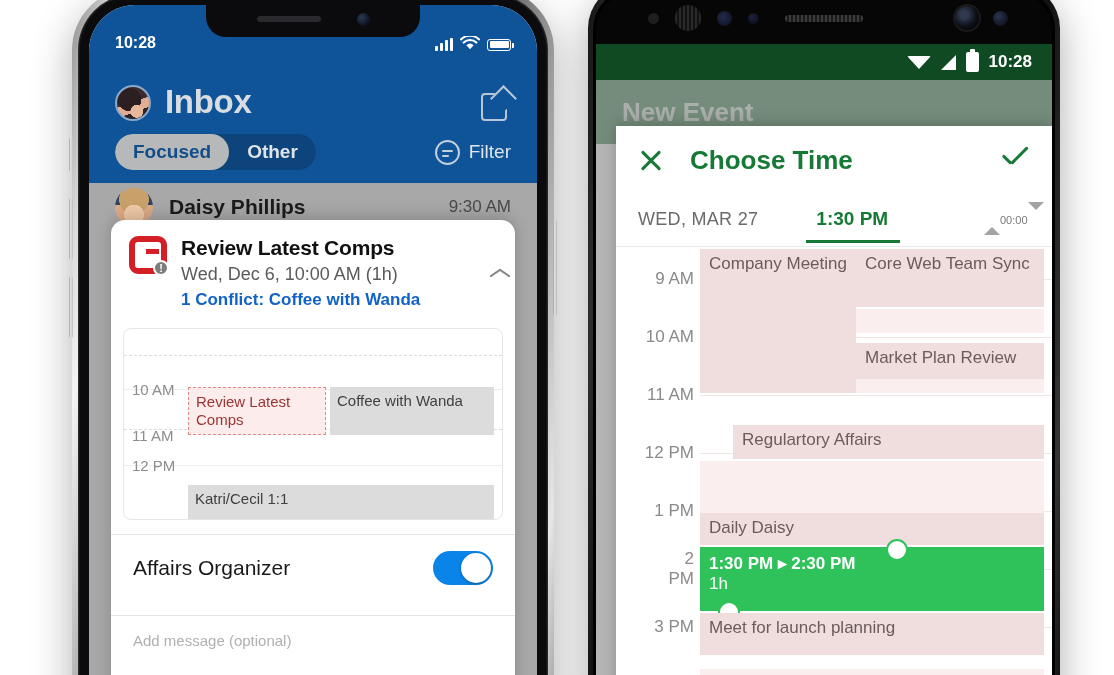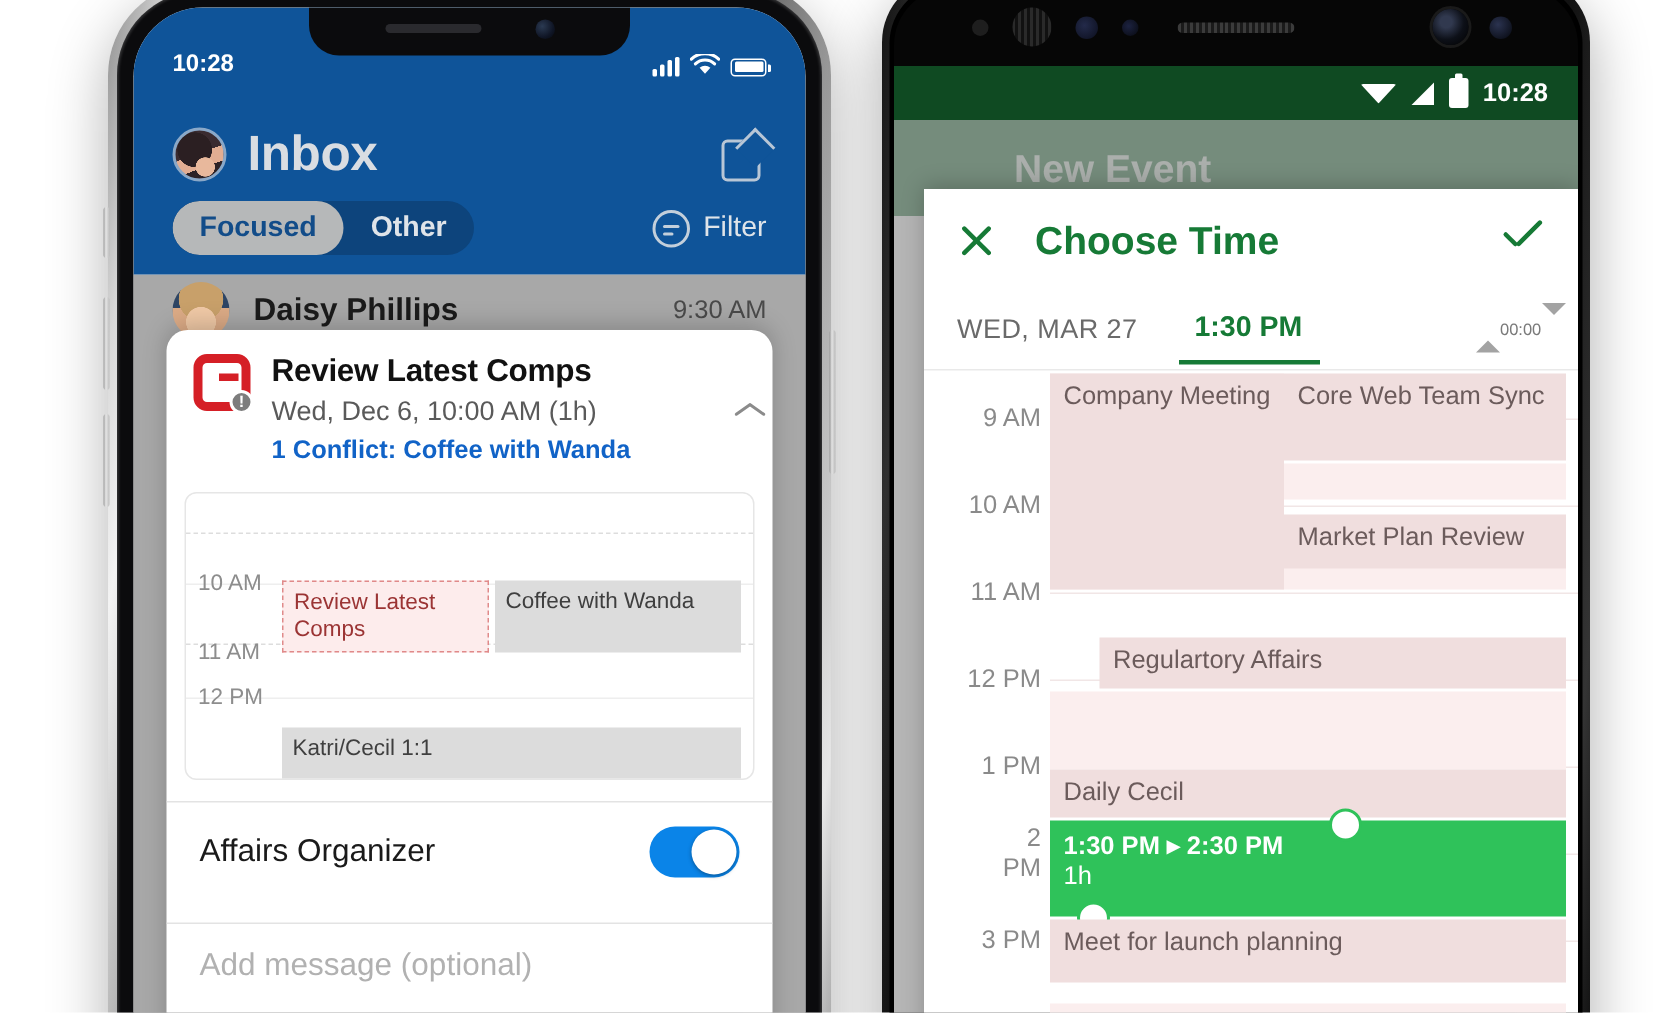--- a/index.html
+++ b/index.html
@@ -138,21 +138,21 @@
   .mini-lbl { position:absolute; left:8px; font-size:15px; color:#8d8d8d; transform: translateY(-50%); }
   .mini-ev { position:absolute; font-size:15px; padding:5px 7px; line-height:1.18; }
   .ev-gray { background:#dcdcdc; color:#3f3f3f; }
   .ev-conflict { background:#fdecec; border:1.6px dashed #e08a8a; color:#9b3434; }
 
   .rsvp-sep { height:1px; background:#e3e3e3; margin-top: 14px; }
   .notify { display:flex; align-items:center; padding: 16px 22px; }
   .notify-lbl { font-size:21px; color:#1a1a1a; }
   .toggle { margin-left:auto; width:60px; height:34px; border-radius:17px; background:#0a84e8; position:relative; }
   .toggle::after{content:"";position:absolute;right:2px;top:2px;width:30px;height:30px;border-radius:50%;background:#fff;box-shadow:0 1px 3px rgba(0,0,0,.35);}
-  .msg { padding: 16px 22px 0 22px; font-size:21px; color:#b1b1b1; }
+  .msg { padding: 16px 22px 0 22px; font-size:15px; color:#b1b1b1; }
 
   
   .android {
     position:absolute; left: 588px; top: -16px;
     width: 472px; height: 746px;
     border-radius: 44px;
     background: linear-gradient(95deg,#141414 0%, #2f2f2f 6%, #0a0a0a 14%, #050505 50%, #121212 86%, #343434 95%, #0d0d0d 100%);
     padding: 5px;
     box-shadow: 0 14px 40px rgba(0,0,0,.32);
   }
@@ -173,39 +173,39 @@
 
   .ad-app { position:absolute; top:52px; left:0; right:0; bottom:0; background:#fff; }
   .ad-status { height:36px; background:#0f4a22; display:flex; align-items:center; justify-content:flex-end;
      gap:10px; padding: 0 20px; color:#fff; font-size:17px; font-weight:600;}
   .wifi-tri { width:0;height:0;border-left:12px solid transparent;border-right:12px solid transparent;border-top:13px solid #fff; border-radius:2px;}
   .sig-tri { width:0;height:0;border-left:15px solid transparent; border-bottom:15px solid #fff; }
   .batt-a { width:13px;height:20px;background:#fff;border-radius:2px; position:relative;}
   .batt-a::before{content:"";position:absolute;top:-3px;left:4px;width:5px;height:3px;background:#fff;border-radius:1px 1px 0 0;}
 
   .ad-newevent { height: 64px; background:#1b6b33; color:#d9e8de; font-size:26px; font-weight:600;
-     display:flex; align-items:center; padding-left: 80px; }
+     display:flex; align-items:center; padding-left: 26px; }
   .ad-scrim { position:absolute; top: 36px; left:0; right:0; bottom:0; background:#999; opacity:.72; }
   .ad-fab { position:absolute; left: 24px; top: 140px; width: 48px;height:48px;border-radius:50%;
      background:#0b4a20; opacity:.85; }
   .ad-dot-a{position:absolute;left:40px;top:268px;width:7px;height:7px;border-radius:50%;background:#8b8b8b;}
   .ad-dot-b{position:absolute;left:38px;top:425px;width:11px;height:11px;border-radius:50%;background:#8e8e8e;}
 
   .sheet { position:absolute; left: 20px; right: 0; top: 82px; bottom: 0; background:#fff;
      box-shadow: 0 -2px 14px rgba(0,0,0,.22); overflow:hidden; }
   .sheet-top { height: 68px; display:flex; align-items:center; padding: 0 22px; gap: 0; }
   .x-ic { width:26px;height:26px; position:relative; flex:0 0 26px; }
   .x-ic::before,.x-ic::after{content:"";position:absolute;left:0;top:12px;width:26px;height:3px;background:#167a36;border-radius:2px;}
   .x-ic::before{transform:rotate(45deg);} .x-ic::after{transform:rotate(-45deg);}
   .sheet-title { font-size: 26px; font-weight: 700; color:#167a36; margin-left: 26px; }
   .check-ic { margin-left:auto; width:30px;height:22px; position:relative; }
   .check-ic::before{content:"";position:absolute;left:1px;top:9px;width:12px;height:3px;background:#167a36;border-radius:2px;transform:rotate(45deg);}
   .check-ic::after{content:"";position:absolute;left:8px;top:5px;width:23px;height:3px;background:#167a36;border-radius:2px;transform:rotate(-45deg);}
 
-  .sheet-tabs { height: 50px; display:flex; align-items:center; padding: 0 22px; position:relative; }
+  .sheet-tabs { height: 50px; display:flex; align-items:center; padding: 0 22px; position:relative;gap:20px; }
   .tab-date { font-size:18px; color:#6a6a6a; letter-spacing:.3px; }
   .tab-time { font-size:19px; color:#167a36; font-weight:700; margin-left: 38px; position:relative; }
   .tab-time::after { content:""; position:absolute; left:-10px; right:-12px; bottom:-13px; height:3px; background:#167a36;}
   .stepper { margin-left:auto; width:46px; text-align:center; }
   .stepper .tri-u { width:0;height:0;margin:0 auto;border-left:8px solid transparent;border-right:8px solid transparent;border-bottom:8px solid #a3a3a3;}
   .stepper .tri-d { width:0;height:0;margin:0 auto;border-left:8px solid transparent;border-right:8px solid transparent;border-top:8px solid #a3a3a3;}
   .stepper .val { font-size:11px; color:#7a7a7a; margin:1px 0; }
 
   .daygrid { position:absolute; top: 120px; left:0; right:0; bottom:0; border-top:1px solid #e9e9e9; overflow:hidden; }
   .dg-lbl { position:absolute; right: 0; width: 78px; text-align:right; font-size:17px; color:#8a8a8a; transform:translateY(-50%); }
@@ -407,21 +407,21 @@
               <div class="dg-ev ev-pinkA" style="top:2px; width:156px; height:144px;">Company Meeting</div>
 
               <div class="dg-ev ev-pinkA" style="left:240px; top:2px; right:8px; height:58px;">Core Web Team Sync</div>
               <div class="ev-pinkB" style="position:absolute; left:240px; top:62px; right:8px; height:24px;"></div>
               <div class="dg-ev ev-pinkA" style="left:240px; top:96px; right:8px; height:42px;">Market Plan Review</div>
               <div class="ev-pinkB" style="position:absolute; left:240px; top:132px; right:8px; height:14px;"></div>
 
               <div class="dg-ev ev-pinkA" style="top:178px; right:8px; height:34px;margin-left:33px;">Regulartory Affairs</div>
               <div class="ev-pinkB" style="position:absolute; left:84px; top:214px; right:8px; height:52px;"></div>
 
-              <div class="dg-ev ev-pinkA" style="top:266px; right:8px; height:32px;">Daily Cecil</div>
+              <div class="dg-ev ev-pinkA" style="top:266px; right:8px; height:32px;">Daily Daisy</div>
 
               <div class="ev-green" style="position:absolute; left:84px; top:300px; right:8px; height:64px; padding:6px 9px; font-size:17px;">
                 <div>1:30 PM ▸ 2:30 PM</div>
                 <div class="l2">1h</div>
               </div>
               <div class="handle" style="left:270px; top:292px; right:auto;"></div>
               <div class="handle" style="left:102px; top:354px;"></div>
 
               <div class="dg-ev ev-pinkA" style="top:366px; right:8px; height:42px;">Meet for launch planning</div>
 

